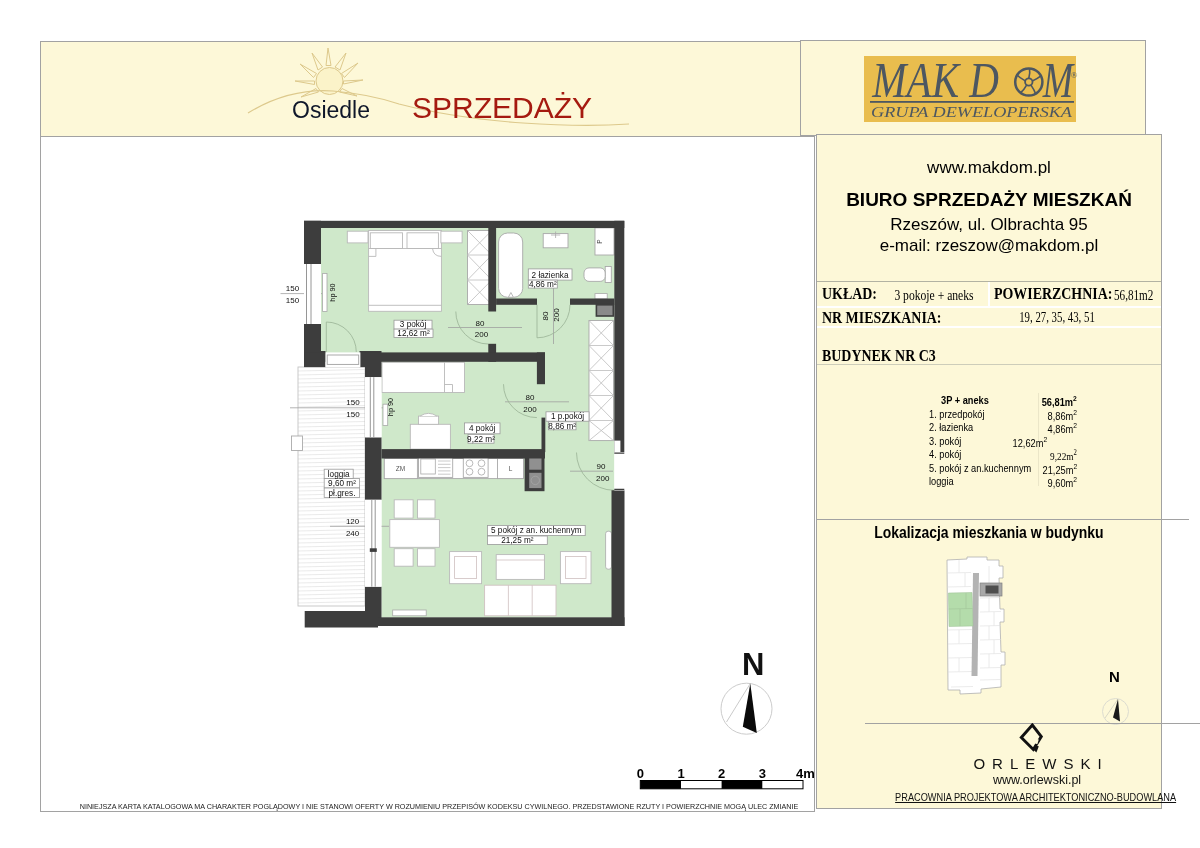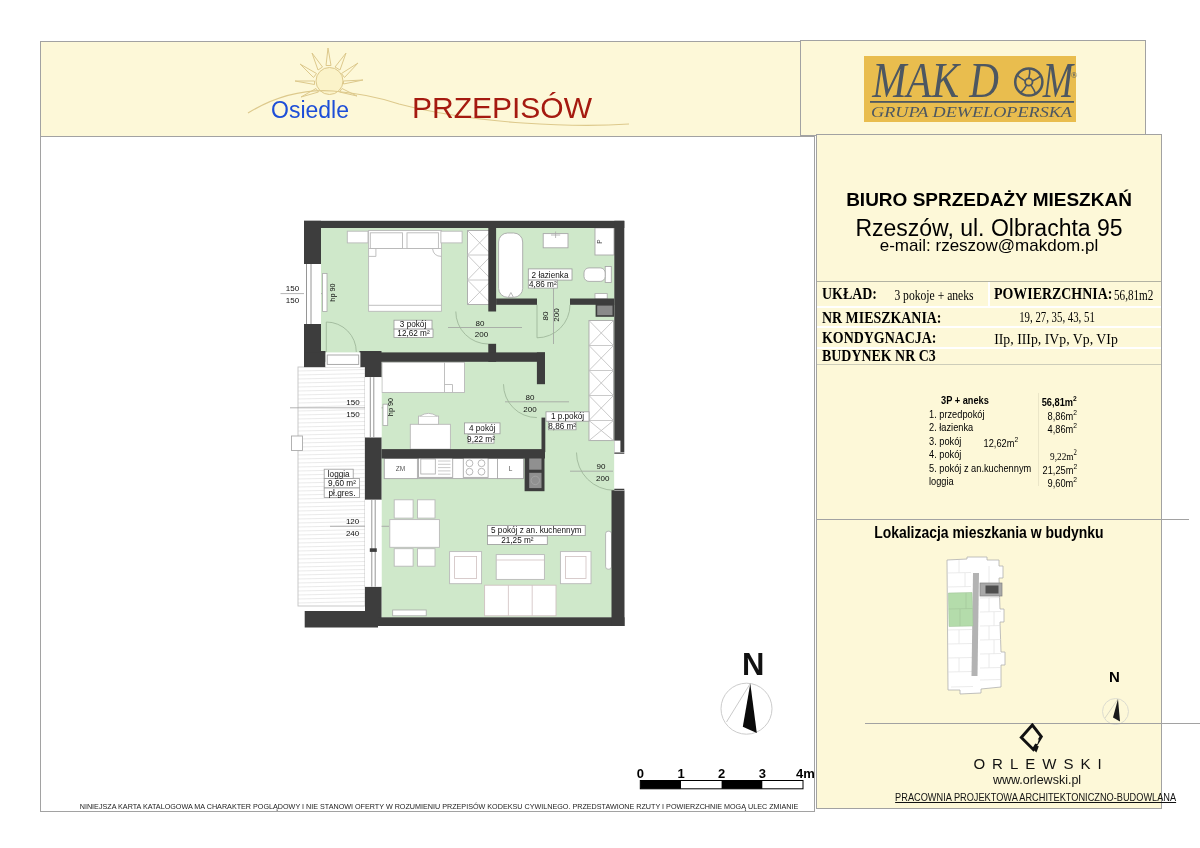--- a/index.html
+++ b/index.html
@@ -14,23 +14,23 @@
 <div class="abs cream bordered" style="left:40px;top:41px;width:764px;height:95px;">
 
   <svg class="abs" style="left:0;top:0;" width="764" height="95" viewBox="40 41 764 95">
     <circle cx="328.5" cy="80" r="13.5" fill="#fbf3c9" stroke="#dcc88b" stroke-width="1"></circle>
     <g fill="none" stroke="#ddc98c" stroke-width="1">
       <path d="M325,64.5 L327,47 L330,64.5 Z M334,66 L345,52 L339,69 Z M340.5,72.5 L357,62 L343.5,76.5 Z M342.5,80 L362,79 L342.5,83 Z M341,87.5 L356,95 L338.5,91 Z M321.5,66 L311,52 L317,69 Z M315.5,72.5 L299,63 L312.5,76.5 Z M313.5,80 L294,80 L313.5,83.5 Z M315,87.5 L300,96 L317.5,91 Z"></path>
       <path d="M247,112 Q288,87 332,90 Q368,93 398,103 Q452,117 522,122 Q582,126 628,123" stroke-width="1.2"></path>
     </g>
   </svg>
 
-  <div class="abs" style="left:209px;top:55px;width:120px;text-align:center;font-size:23px;color:#1d4ed8;">Osiedle</div>
-
-  <div class="abs" style="left:371px;top:49px;font-size:30px;color:#a51a10;">PRZEPISÓW</div>
+  <div class="abs" style="left:209px;top:55px;width:120px;text-align:right;font-size:23px;color:#0f172a;">Osiedle</div>
+
+  <div class="abs" style="left:371px;top:49px;font-size:30px;color:#a51a10;">SPRZEDAŻY</div>
 </div>
 
 <div class="abs cream bordered" style="left:800px;top:40px;width:344px;height:94px;font-style:italic;">
 
   <svg class="abs" style="left:63px;top:15px;overflow:visible;" width="212" height="66" viewBox="0 0 212 66">
     <rect x="0" y="0" width="212" height="66" fill="#e9bd4e"></rect>
     <g fill="#4d5761" font-family="Liberation Serif">
       <text x="8.3" y="41.3" font-size="51.4" transform="scale(0.80,1)" transform-origin="8.3 41.3">MAK D</text>
       <text x="178.7" y="41.3" font-size="51.4" transform="scale(0.71,1)" transform-origin="178.7 41.3">M</text>
     </g>
@@ -48,61 +48,58 @@
   </svg>
 </div>
 
 <div class="abs bordered" style="left:40px;top:136px;width:773px;height:674px;background:#fff;">
 
   <div class="abs" style="left:16px;top:665px;width:764px;text-align:center;font-size:7.2px;color:#222;white-space:nowrap;">NINIEJSZA KARTA KATALOGOWA MA CHARAKTER POGLĄDOWY I NIE STANOWI OFERTY W ROZUMIENIU PRZEPISÓW KODEKSU CYWILNEGO. PRZEDSTAWIONE RZUTY I POWIERZCHNIE MOGĄ ULEC ZMIANIE</div>
 </div>
 
 <div class="abs cream bordered" style="left:816px;top:134px;width:344px;height:673px;">
 
+  <div class="abs" style="left:0;top:23px;width:344px;text-align:center;font-size:17px;color:#000;">www.makdom.pl</div>
 
   <div class="abs" style="left:0;top:54px;width:344px;text-align:center;font-size:19px;font-weight:bold;color:#000;">BIURO SPRZEDAŻY MIESZKAŃ</div>
 
-  <div class="abs" style="left:0;top:80px;width:344px;text-align:center;font-size:23px;">Rzeszów, ul. Olbrachta 95</div>
+  <div class="abs" style="left:0;top:80px;width:344px;text-align:center;font-size:17px;">Rzeszów, ul. Olbrachta 95</div>
 
   <div class="abs" style="left:0;top:101px;width:344px;text-align:center;font-size:17px;">e-mail: rzeszow@makdom.pl</div>
 
   <div class="abs" style="left:0;top:146px;width:344px;height:82px;border-top:1px solid #b2b2a2;border-bottom:1px solid #cdcdba;font-family:Liberation Serif, serif;">
     <div class="abs" style="left:0;top:0;width:344px;height:23.5px;border-bottom:2px solid #fff;">
       <span class="abs" style="left:5px;top:2.5px;font-weight:bold;font-size:16px;"><span style="display:inline-block;transform:scaleX(0.87);transform-origin:left;">UKŁAD:</span></span>
       <span class="abs" style="left:57px;top:4px;font-size:15.5px;width:120px;text-align:center;"><span style="display:inline-block;width:120px;transform:scaleX(0.75);transform-origin:center;">3 pokoje + aneks</span></span>
       <span class="abs" style="left:171px;top:0;height:23.5px;border-left:2px solid #fff;"></span>
       <span class="abs" style="left:177px;top:2.5px;font-weight:bold;font-size:16px;"><span style="display:inline-block;transform:scaleX(0.87);transform-origin:left;">POWIERZCHNIA:</span></span>
       <span class="abs" style="left:297px;top:4px;font-size:15.5px;"><span style="display:inline-block;transform:scaleX(0.72);transform-origin:left;">56,81m2</span></span>
     </div>
     <div class="abs" style="left:0;top:25.5px;width:344px;height:18.5px;border-bottom:2px solid #fff;">
       <span class="abs" style="left:5px;top:1px;font-weight:bold;font-size:16px;"><span style="display:inline-block;transform:scaleX(0.87);transform-origin:left;">NR MIESZKANIA:</span></span>
       <span class="abs" style="left:175px;top:1.5px;font-size:15px;width:130px;text-align:center;"><span style="display:inline-block;width:130px;transform:scaleX(0.72);transform-origin:center;">19, 27, 35, 43, 51</span></span>
     </div>
-    <div class="abs" style="left:0;top:46px;width:344px;height:18.5px;border-bottom:2px solid #fff;">
-      <span class="abs" style="left:5px;top:1px;font-weight:bold;font-size:16px;"><span style="display:inline-block;transform:scaleX(0.87);transform-origin:left;">KONDYGNACJA:</span></span>
-      <span class="abs" style="left:169px;top:1.5px;font-size:15.5px;width:140px;text-align:center;"><span style="display:inline-block;width:140px;transform:scaleX(0.89);transform-origin:center;">IIp, IIIp, IVp, Vp, VIp</span></span>
-    </div>
     <div class="abs" style="left:0;top:65px;width:344px;height:16px;">
       <span class="abs" style="left:5px;top:0px;font-weight:bold;font-size:16px;"><span style="display:inline-block;transform:scaleX(0.87);transform-origin:left;">BUDYNEK NR C3</span></span>
     </div>
   </div>
 
   <div class="abs" style="left:0;top:252px;width:344px;height:132px;font-size:11px;">
     <span class="abs" style="left:221px;top:6px;height:93px;border-left:1px solid #ebe6c8;"></span>
     <div class="abs rl" style="left:112px;top:7.0px;font-weight:bold;margin-left:12px;"><span style="display:inline-block;transform:scaleX(0.84);transform-origin:left;">3P + aneks</span></div>
     <div class="abs" style="left:112px;top:20.5px;"><span style="display:inline-block;transform:scaleX(0.84);transform-origin:left;">1. przedpokój</span></div>
     <div class="abs" style="left:112px;top:34.0px;"><span style="display:inline-block;transform:scaleX(0.84);transform-origin:left;">2. łazienka</span></div>
     <div class="abs" style="left:112px;top:47.5px;"><span style="display:inline-block;transform:scaleX(0.84);transform-origin:left;">3. pokój</span></div>
     <div class="abs" style="left:112px;top:61.0px;"><span style="display:inline-block;transform:scaleX(0.84);transform-origin:left;">4. pokój</span></div>
     <div class="abs" style="left:112px;top:74.5px;"><span style="display:inline-block;transform:scaleX(0.84);transform-origin:left;">5. pokój z an.kuchennym</span></div>
     <div class="abs" style="left:112px;top:88.0px;"><span style="display:inline-block;transform:scaleX(0.84);transform-origin:left;">loggia</span></div>
     <div class="abs val" style="left:160px;top:7.0px;width:100px;text-align:right;font-weight:bold;"><span style="display:inline-block;transform:scaleX(0.84);transform-origin:right;">56,81m<sup style="font-size:8px;">2</sup></span></div>
     <div class="abs val" style="left:160px;top:20.5px;width:100px;text-align:right;"><span style="display:inline-block;transform:scaleX(0.84);transform-origin:right;">8,86m<sup style="font-size:8px;">2</sup></span></div>
     <div class="abs val" style="left:160px;top:34.0px;width:100px;text-align:right;"><span style="display:inline-block;transform:scaleX(0.84);transform-origin:right;">4,86m<sup style="font-size:8px;">2</sup></span></div>
-    <div class="abs val" style="left:160px;top:47.5px;width:100px;text-align:left;"><span style="display:inline-block;transform:scaleX(0.84);transform-origin:right;">12,62m<sup style="font-size:8px;">2</sup></span></div>
+    <div class="abs val" style="left:160px;top:47.5px;width:100px;text-align:center;"><span style="display:inline-block;transform:scaleX(0.84);transform-origin:right;">12,62m<sup style="font-size:8px;">2</sup></span></div>
     <div class="abs val" style="left:160px;top:61.0px;width:100px;text-align:right;font-family:Liberation Serif, serif;"><span style="display:inline-block;transform:scaleX(0.84);transform-origin:right;">9,22m<sup style="font-size:8px;">2</sup></span></div>
     <div class="abs val" style="left:160px;top:74.5px;width:100px;text-align:right;"><span style="display:inline-block;transform:scaleX(0.84);transform-origin:right;">21,25m<sup style="font-size:8px;">2</sup></span></div>
     <div class="abs val" style="left:160px;top:88.0px;width:100px;text-align:right;"><span style="display:inline-block;transform:scaleX(0.84);transform-origin:right;">9,60m<sup style="font-size:8px;">2</sup></span></div>
   </div>
 
   <div class="abs" style="left:0;top:384px;width:372px;height:204px;border-top:1px solid #a2a2a2;">
 
     <div class="abs" style="left:0;top:3px;width:344px;text-align:center;font-size:17px;font-weight:bold;"><span style="display:inline-block;transform:scaleX(0.82);">Lokalizacja mieszkania w budynku</span></div>
 
     <svg class="abs" style="left:126px;top:36px;" width="68" height="142" viewBox="0 0 68 142">

